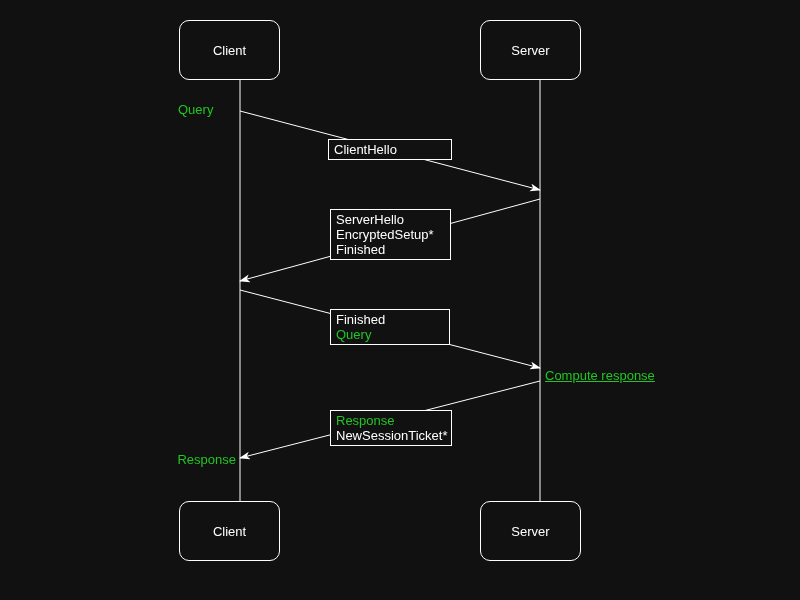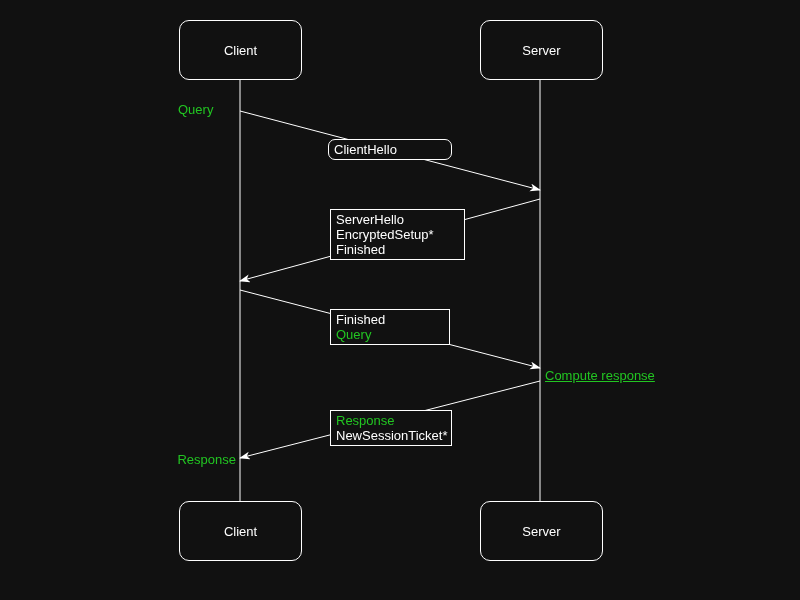--- a/index.html
+++ b/index.html
@@ -9,21 +9,21 @@
   }
   html,body{
     margin:0;padding:0;width:800px;height:600px;overflow:hidden;
     background:var(--bg);
     font-family:"Liberation Sans","DejaVu Sans",sans-serif;
   }
   .diagram{position:relative;width:800px;height:600px;}
   svg.wires{position:absolute;left:0;top:0;}
   .wire{stroke:var(--stroke);stroke-width:1;}
   .actor-box{
-    position:absolute;width:123px;height:60px;box-sizing:border-box;
+    position:absolute;width:101px;height:60px;box-sizing:border-box;
     border:1px solid var(--stroke);border-radius:10px;
     display:flex;align-items:center;justify-content:center;
     color:var(--stroke);font-size:13px;background:transparent;
   }
   .actor-client-top{left:179px;top:20px;}
   .actor-server-top{left:480px;top:20px;}
   .actor-client-bottom{left:179px;top:501px;}
   .actor-server-bottom{left:480px;top:501px;}
   .msg-label{
     position:absolute;box-sizing:border-box;
@@ -31,22 +31,22 @@
     padding:2px 5px;font-size:13px;line-height:15px;color:var(--stroke);
   }
   .msg-label .line{display:block;white-space:nowrap;}
   .green{color:var(--green);}
   .annotation{
     position:absolute;font-size:13px;color:var(--green);white-space:nowrap;
   }
   .ann-query{left:178px;top:102px;}
   .ann-compute{left:545px;top:368px;text-decoration:underline;}
   .ann-response{left:150px;top:452px;width:86px;text-align:right;}
-  .lbl-clienthello{left:328px;top:139px;width:124px;border-radius:7px;}
-  .lbl-serverhello{left:330px;top:209px;width:135px;}
+  .lbl-clienthello{left:328px;top:139px;width:124px;}
+  .lbl-serverhello{left:330px;top:209px;width:121px;}
   .lbl-finished{left:330px;top:309px;width:120px;}
   .lbl-response{left:330px;top:410px;width:122px;}
 </style>
 </head>
 <body>
 
 <div class="diagram">
 
   <svg class="wires" width="800" height="600" viewBox="0 0 800 600">
     <defs>

